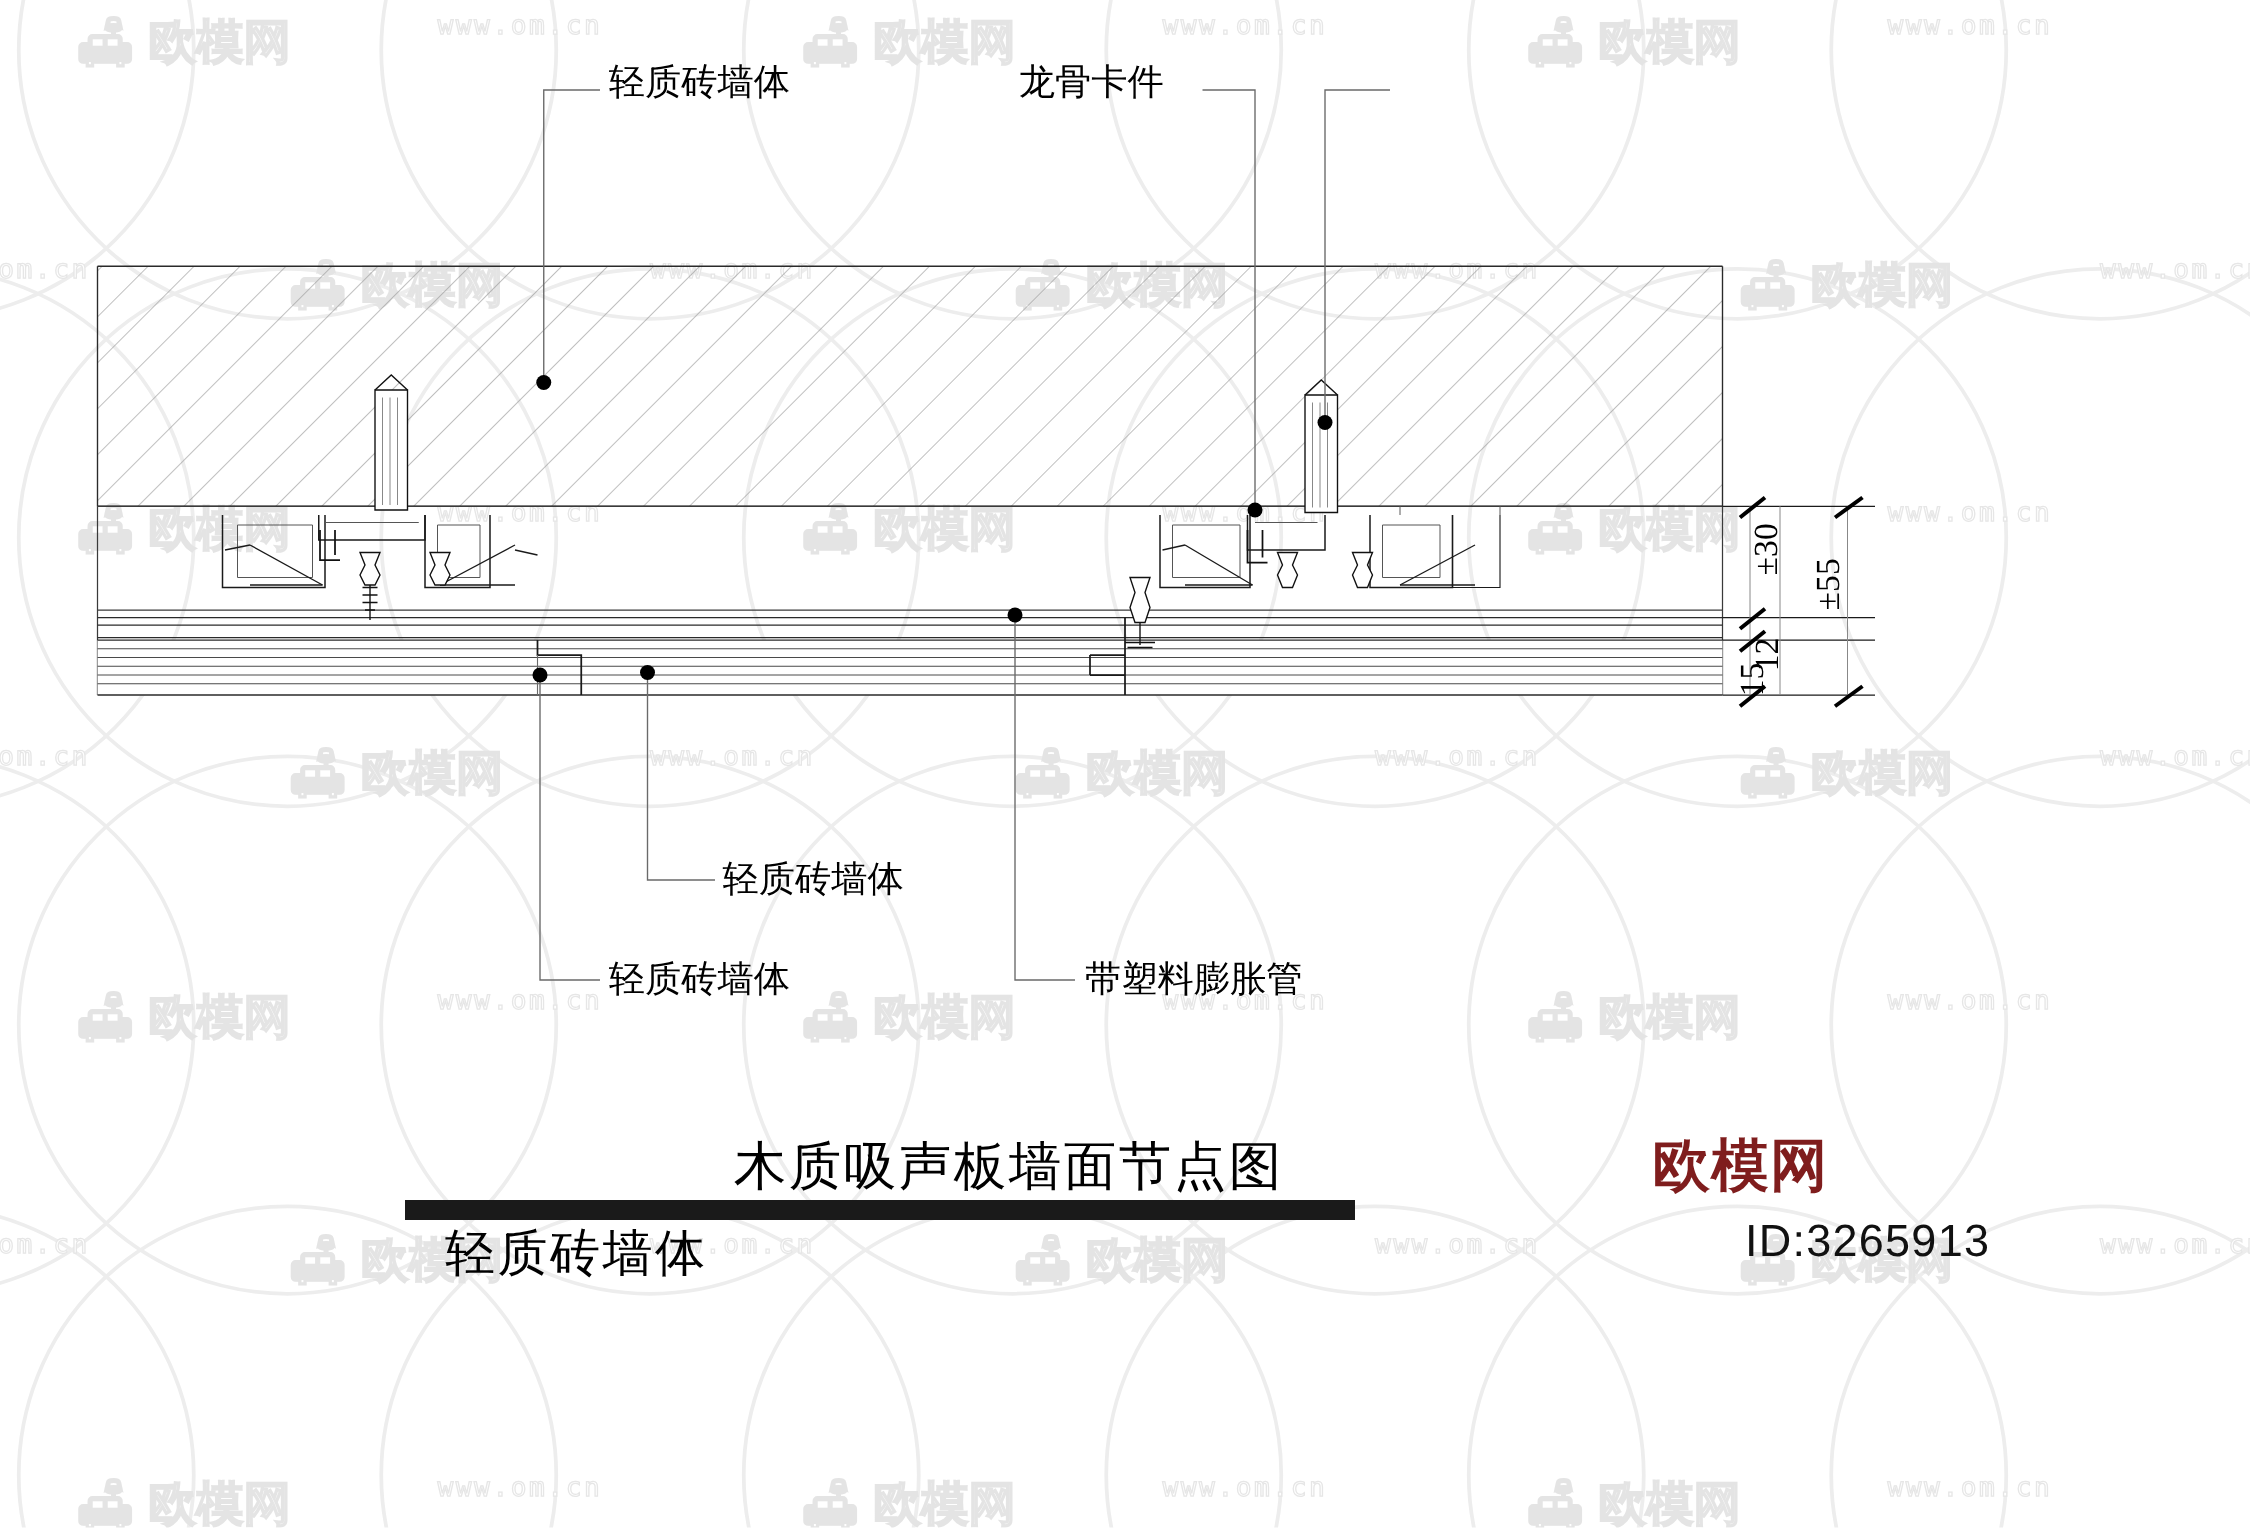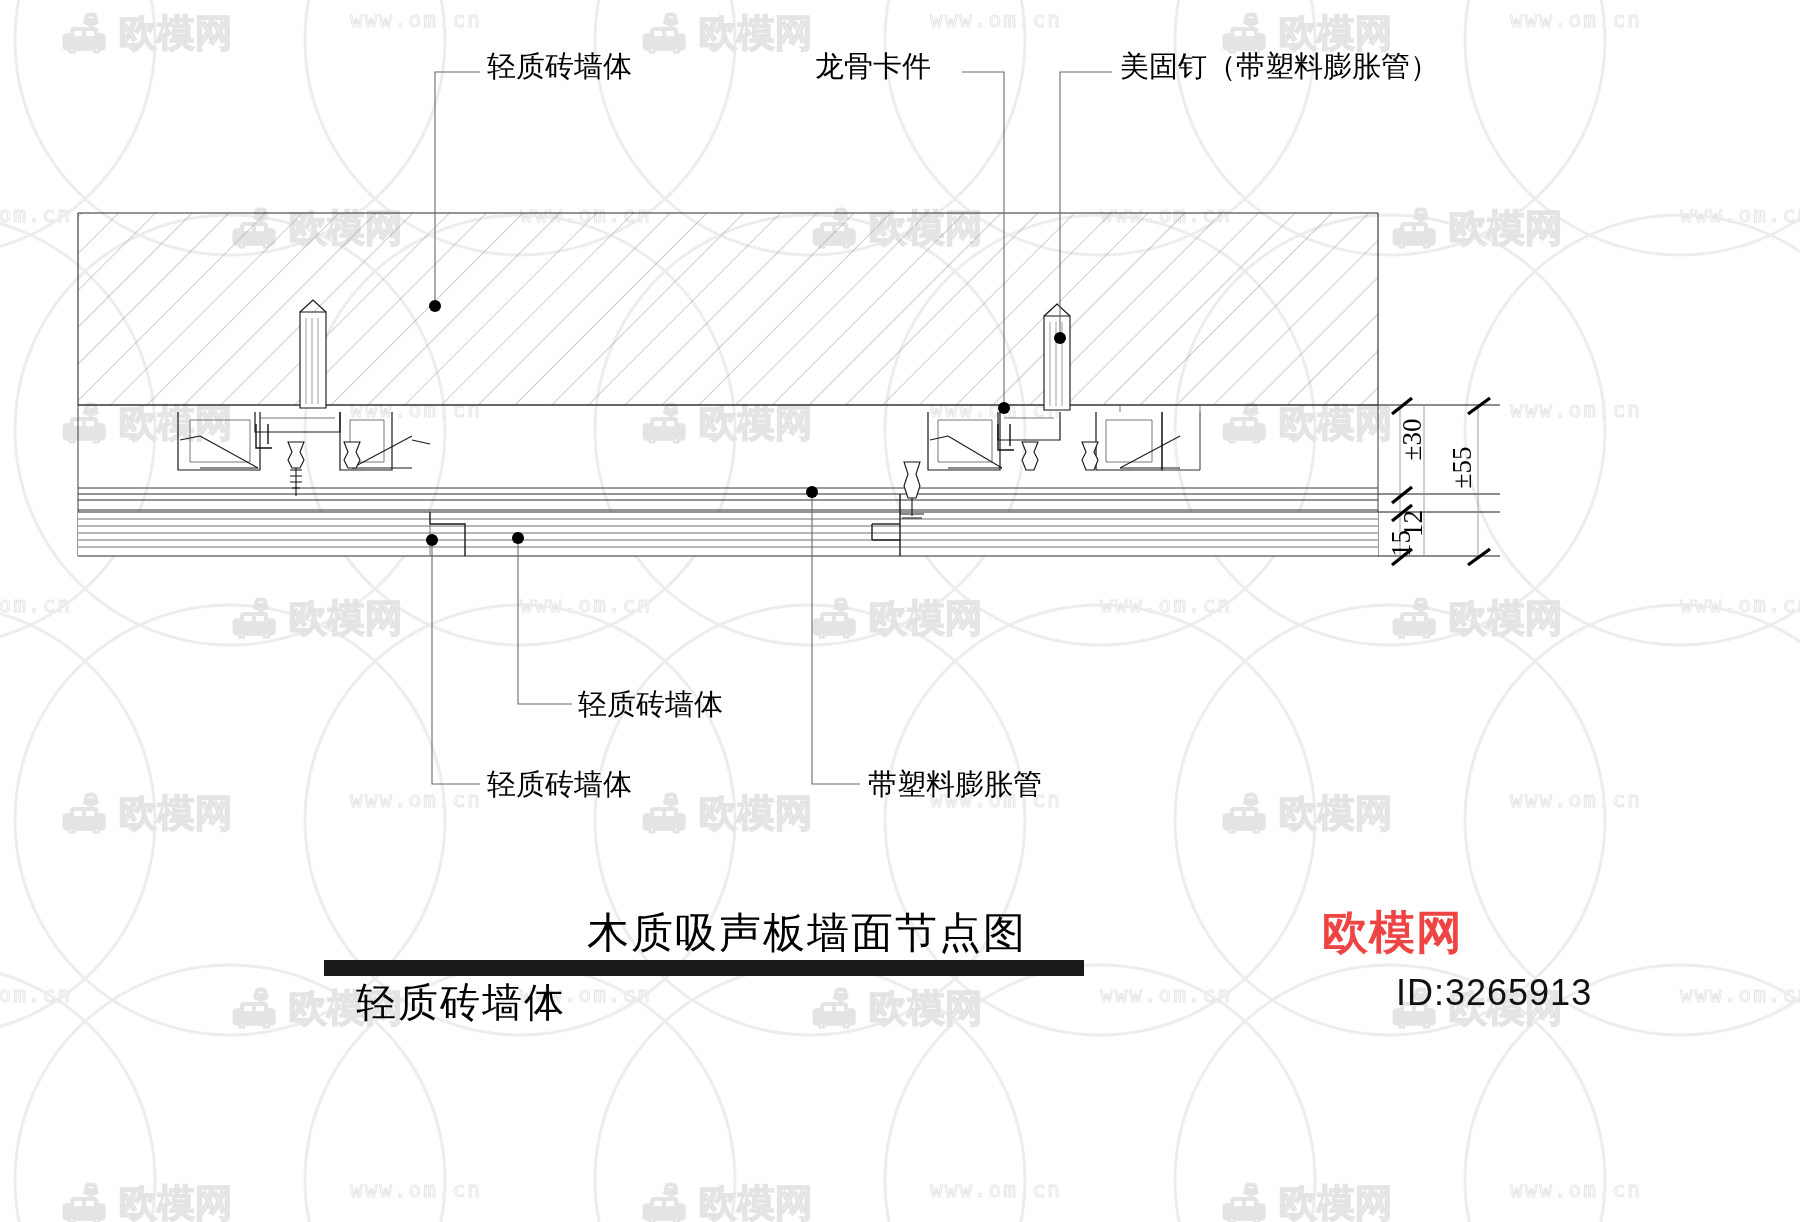--- a/index.html
+++ b/index.html
@@ -74,21 +74,21 @@
   }
   #title-rule{
     position:absolute;
     background:#1a1a1a;
   }
   #brand{
     position:absolute;
     font-family:"Liberation Sans","DejaVu Sans",sans-serif;
     font-size:46px;
     font-weight:bold;
-    color:#ef4444;
+    color:#7f1d1d;
     white-space:nowrap;
     letter-spacing:1px;
   }
   #brand-id{
     position:absolute;
     font-family:"Liberation Sans","DejaVu Sans",sans-serif;
     font-size:36px;
     color:#111;
     white-space:nowrap;
     letter-spacing:1px;
@@ -362,21 +362,20 @@
         <path d="M480 784 L432 784 L432 540"></path>
         <circle cx="432" cy="540" r="6" fill="#000" stroke="none"></circle>
 
         <path d="M860 784 L812 784 L812 492"></path>
         <circle cx="812" cy="492" r="6" fill="#000" stroke="none"></circle>
       </g>
     </svg>
 
     <div class="callout" style="left:487px;top:52px;">轻质砖墙体</div>
     <div class="callout" style="left:815px;top:52px;text-align:center;">龙骨卡件</div>
-    <div class="callout" style="left:1120px;top:52px;">美固钉（带塑料膨胀管）</div>
     <div class="callout" style="left:578px;top:690px;">轻质砖墙体</div>
     <div class="callout" style="left:487px;top:770px;">轻质砖墙体</div>
     <div class="callout" style="left:868px;top:770px;">带塑料膨胀管</div>
 
     <div class="dim rot" style="left:1392px;top:424px;">±30</div>
     <div class="dim rot" style="left:1442px;top:452px;">±55</div>
     <div class="dim rot" style="left:1400px;top:508px;">12</div>
     <div class="dim rot" style="left:1388px;top:528px;">15</div>
 
     <div id="title-main" style="left:587px;top:905px;">木质吸声板墙面节点图</div>

